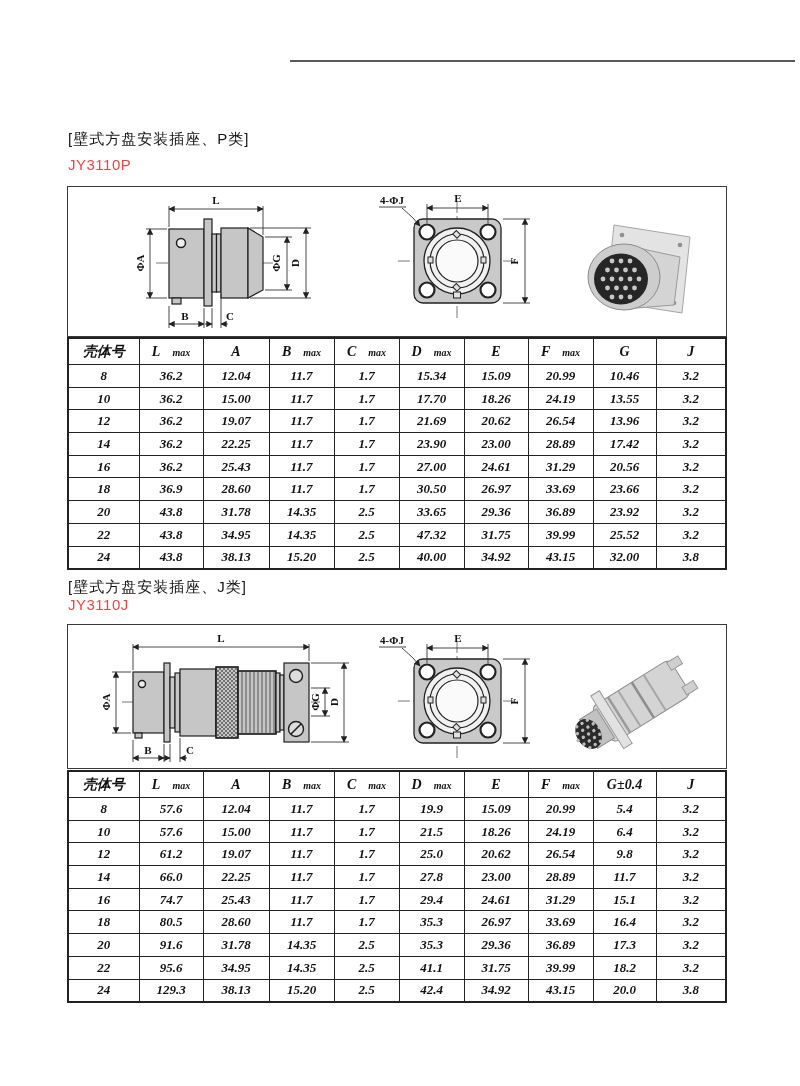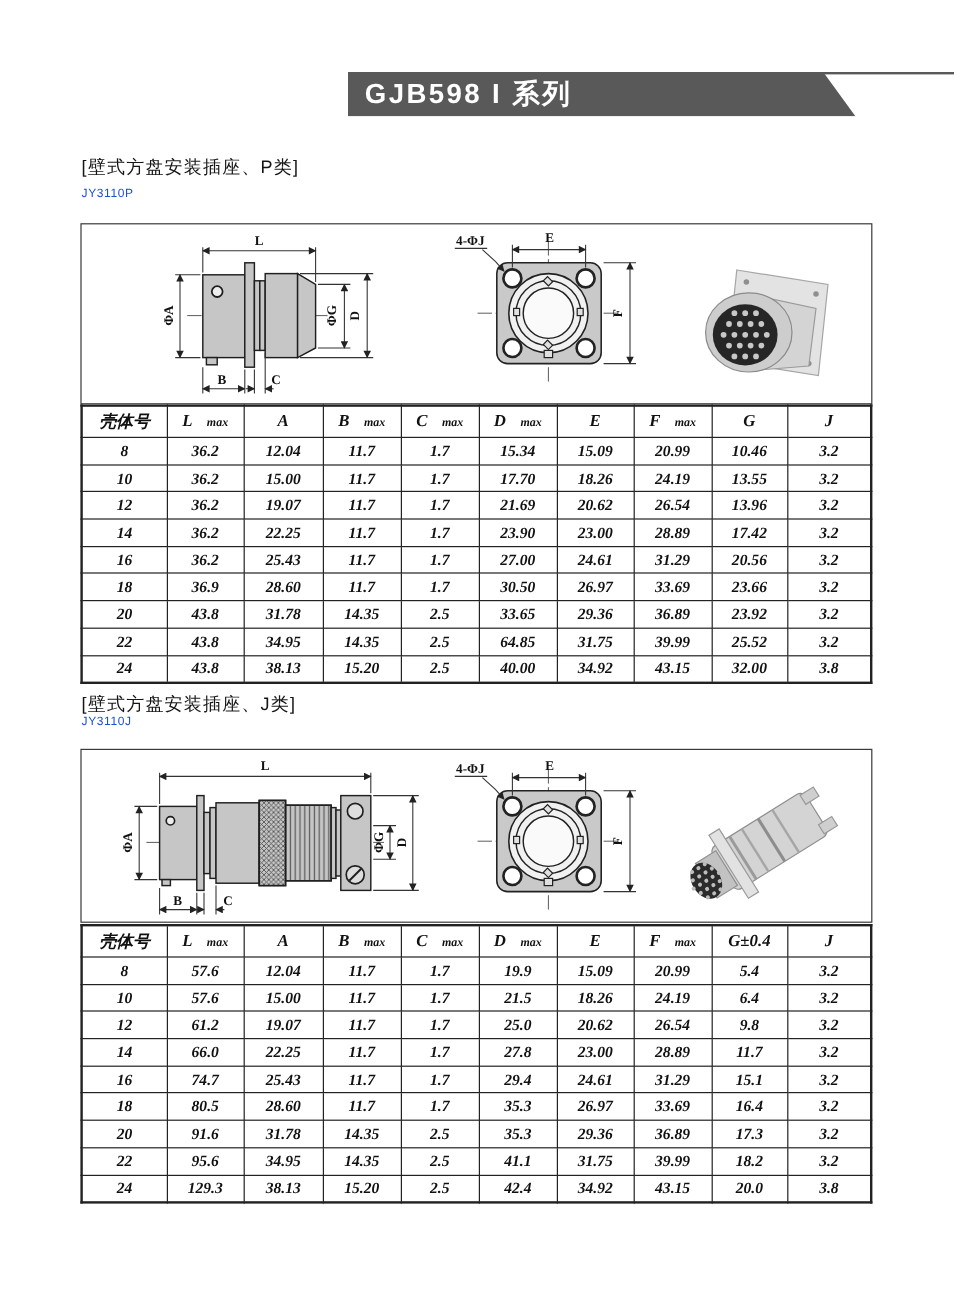--- a/index.html
+++ b/index.html
@@ -7,21 +7,21 @@
         font-family:"Liberation Sans", sans-serif;color:#111;}
   
   .banner-line{position:absolute;left:290px;top:60px;width:505px;height:2px;background:#595959;}
   .banner{position:absolute;left:290px;top:60px;width:423px;height:37px;background:#595959;
           clip-path:polygon(0 0, calc(100% - 27px) 0, 100% 100%, 0 100%);}
   .banner span{display:block;line-height:37px;padding-left:14px;color:#ffffff;
                font-weight:bold;font-size:23px;letter-spacing:2px;
                font-family:"Liberation Sans", sans-serif;}
   
   .sec-heading{position:absolute;left:68px;font-size:15px;letter-spacing:1px;color:#151515;text-align:center;}
-  .model-no{position:absolute;left:68px;font-size:10px;letter-spacing:0.5px;color:#1d4ed8;}
+  .model-no{position:absolute;left:68px;font-size:15px;letter-spacing:0.5px;color:#ef4444;}
   
   .draw-box{position:absolute;left:67px;width:658px;border:1.5px solid #3a3a3a;background:#fff;}
   .draw-box svg{display:block;}
   
   table.spec{position:absolute;left:67px;width:660px;border-collapse:collapse;table-layout:fixed;
              font-family:"Liberation Serif", serif;background:#fff;font-style:italic;}
   table.spec, table.spec th, table.spec td{border:1px solid #222;}
   table.spec{border:2px solid #222;}
   table.spec th{font-size:14px;font-weight:bold;height:25px;text-align:center;padding:0;color:#111;}
   table.spec th .sub{font-size:10px;font-weight:bold;margin-left:12px;}
@@ -31,23 +31,20 @@
   .cl{stroke:#555;stroke-width:0.8;fill:none;stroke-dasharray:12 3 3 3;}
   .part{fill:#c6c6c6;stroke:#1f1f1f;stroke-width:1.2;}
   .dimtxt{font-family:"Liberation Serif", serif;font-size:11px;font-weight:bold;fill:#111;}
 </style>
 </head>
 <body>
 
 <div class="page">
 
   <div class="banner-line"></div>
-  <div class="banner">
-    <span>GJB598 I 系列</span>
-  </div>
 
   <div class="sec-heading" style="top:130px;">[壁式方盘安装插座、P类]</div>
   <div class="model-no" style="top:156px;">JY3110P</div>
 
   <div class="draw-box" style="top:186px;height:149px;">
     <svg width="658" height="148" viewBox="0 0 658 148">
       <defs>
         <marker id="a1" viewBox="0 0 10 10" refX="9" refY="5" markerWidth="9" markerHeight="7" orient="auto-start-reverse">
           <path d="M0,0L10,5L0,10z" fill="#222"></path>
         </marker>
@@ -273,21 +270,21 @@
           <td>36.89</td>
           <td>23.92</td>
           <td>3.2</td>
         </tr>
         <tr>
           <td>22</td>
           <td>43.8</td>
           <td>34.95</td>
           <td>14.35</td>
           <td>2.5</td>
-          <td>64.85</td>
+          <td>47.32</td>
           <td>31.75</td>
           <td>39.99</td>
           <td>25.52</td>
           <td>3.2</td>
         </tr>
         <tr>
           <td>24</td>
           <td>43.8</td>
           <td>38.13</td>
           <td>15.20</td>

